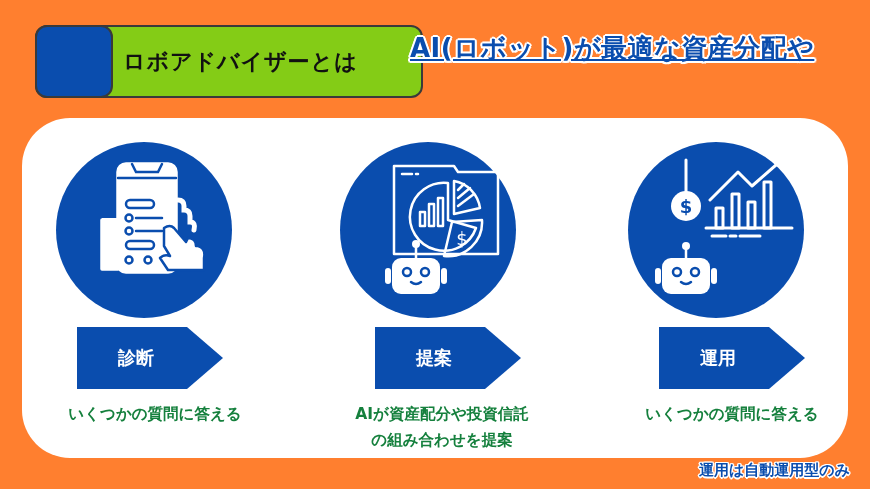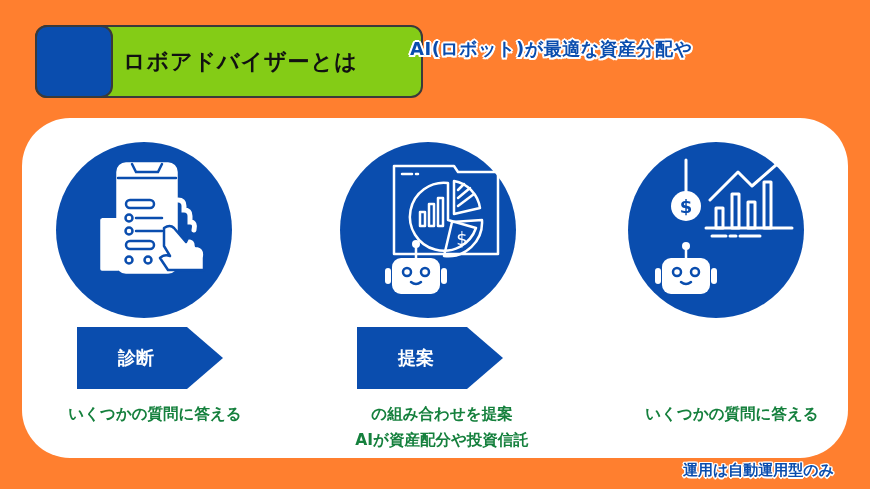--- a/index.html
+++ b/index.html
@@ -4,36 +4,36 @@
 <style>
   html, body { margin:0; padding:0; }
   body { width:870px; height:489px; background:#FF7F2F; position:relative; overflow:hidden;
          font-family:"DejaVu Sans", "Liberation Sans", sans-serif; }
   .header-bar { position:absolute; left:35px; top:25px; width:388px; height:73px;
                 background:#84cc16; border:2px solid #3a3a3a; border-radius:12px; box-sizing:border-box; }
   .header-square { position:absolute; left:-2px; top:-2px; width:78px; height:73px;
                    background:#0A4DAE; border:2px solid #3a3a3a; border-radius:12px; box-sizing:border-box; }
   .header-title { position:absolute; left:86px; top:0; height:69px; line-height:69px;
                   font-size:22px; font-weight:bold; color:#111; letter-spacing:1px; white-space:nowrap; }
-  .tagline { position:absolute; left:410px; top:33px; color:#0A4DAE; font-size:18px; font-weight:bold;
+  .tagline { position:absolute; left:410px; top:33px; color:#0A4DAE; font-size:26px; font-weight:bold;
              line-height:31px; letter-spacing:0.5px;
              text-shadow: 2px 0 0 #fff, -2px 0 0 #fff, 0 2px 0 #fff, 0 -2px 0 #fff,
-                          1.5px 1.5px 0 #fff, -1.5px -1.5px 0 #fff, 1.5px -1.5px 0 #fff, -1.5px 1.5px 0 #fff; }
+                          1.5px 1.5px 0 #fff, -1.5px -1.5px 0 #fff, 1.5px -1.5px 0 #fff, -1.5px 1.5px 0 #fff; text-decoration: underline; }
   .tagline div { white-space:nowrap; }
   .card { position:absolute; left:22px; top:118px; width:826px; height:340px; background:#fff; border-radius:48px; }
   .step { position:absolute; top:0; width:260px; height:340px; }
   .circle { position:absolute; top:24px; width:176px; height:176px; border-radius:50%; background:#0A4DAE; }
   .circle svg { position:absolute; left:0; top:0; }
   .arrow { position:absolute; top:209px; width:146px; height:66px; }
   .arrow svg { position:absolute; left:0; top:0; }
   .arrow-label { position:absolute; left:0; top:0; width:118px; height:62px; line-height:62px; text-align:center;
                  color:#fff; font-weight:bold; font-size:18px; }
   .desc { position:absolute; top:283px; width:260px; text-align:center; color:#15803d; font-weight:bold;
           font-size:15.5px; line-height:26px; }
-  .footnote { position:absolute; right:36px; top:458px; color:#0A4DAE; font-weight:bold; font-size:15px; line-height:24px;
+  .footnote { position:absolute; right:20px; top:458px; color:#0A4DAE; font-weight:bold; font-size:15px; line-height:24px;
               text-shadow: 1.5px 0 0 #fff, -1.5px 0 0 #fff, 0 1.5px 0 #fff, 0 -1.5px 0 #fff,
                            1px 1px 0 #fff, -1px -1px 0 #fff, 1px -1px 0 #fff, -1px 1px 0 #fff; }
 </style>
 </head>
 <body>
 
 <div class="header-bar">
   <div class="header-square"></div>
   <div class="header-title">ロボアドバイザーとは</div>
 </div>
@@ -104,29 +104,29 @@
           <circle cx="76" cy="102" r="4" fill="#fff"></circle>
           <rect x="52" y="116" width="48" height="36" rx="9" fill="#fff"></rect>
           <rect x="45" y="126" width="6" height="16" rx="3" fill="#fff"></rect>
           <rect x="101" y="126" width="6" height="16" rx="3" fill="#fff"></rect>
           <circle cx="67" cy="130" r="4" fill="none" stroke="#0A4DAE" stroke-width="2.5"></circle>
           <circle cx="85" cy="130" r="4" fill="none" stroke="#0A4DAE" stroke-width="2.5"></circle>
           <path d="M71 140 Q76 144 81 140" fill="none" stroke="#0A4DAE" stroke-width="2.5" stroke-linecap="round"></path>
         </g>
       </svg>
     </div>
-    <div class="arrow" style="left:45px;">
+    <div class="arrow" style="left:63px;">
       <svg width="146" height="62" viewBox="0 0 146 62">
         <polygon points="0,0 110,0 146,31 110,62 0,62" fill="#0A4DAE"></polygon>
       </svg>
       <div class="arrow-label">提案</div>
     </div>
     <div class="desc" style="left:0px;">
+      <div>AIが資産配分や投資信託</div>
       <div>の組み合わせを提案</div>
-      <div>AIが資産配分や投資信託</div>
     </div>
   </div>
 
   <div class="step" style="left:566px;">
     <div class="circle" style="left:40px;">
       <svg width="176" height="176" viewBox="0 0 176 176">
         <g fill="none" stroke="#fff" stroke-width="3" stroke-linecap="round" stroke-linejoin="round">
           <line x1="58" y1="18" x2="58" y2="50"></line>
           <polyline points="82,58 110,30 124,44 156,16"></polyline>
           <polyline points="146,16 156,16 156,26"></polyline>
@@ -146,20 +146,26 @@
           <circle cx="58" cy="104" r="4" fill="#fff"></circle>
           <rect x="34" y="116" width="48" height="36" rx="9" fill="#fff"></rect>
           <rect x="27" y="126" width="6" height="16" rx="3" fill="#fff"></rect>
           <rect x="83" y="126" width="6" height="16" rx="3" fill="#fff"></rect>
           <circle cx="49" cy="130" r="4" fill="none" stroke="#0A4DAE" stroke-width="2.5"></circle>
           <circle cx="67" cy="130" r="4" fill="none" stroke="#0A4DAE" stroke-width="2.5"></circle>
           <path d="M53 140 Q58 144 63 140" fill="none" stroke="#0A4DAE" stroke-width="2.5" stroke-linecap="round"></path>
         </g>
       </svg>
     </div>
+    <div class="arrow" style="left:71px;">
+      <svg width="146" height="62" viewBox="0 0 146 62">
+        <polygon points="0,0 110,0 146,31 110,62 0,62" fill="#0A4DAE"></polygon>
+      </svg>
+      <div class="arrow-label">運用</div>
+    </div>
     <div class="desc" style="left:14px;">
       <div>いくつかの質問に答える</div>
       <div></div>
     </div>
   </div>
 
 </div>
 
 <div class="footnote">運用は自動運用型のみ</div>
 

